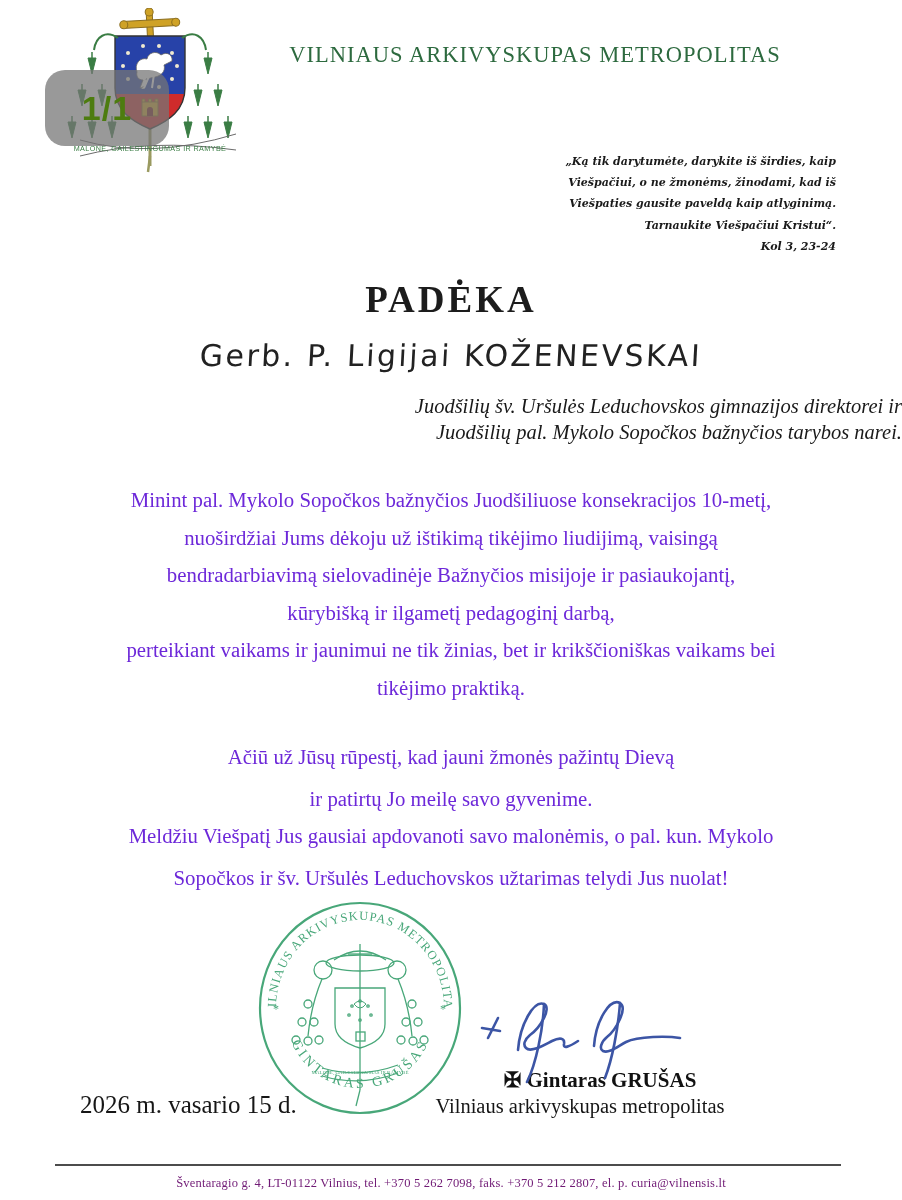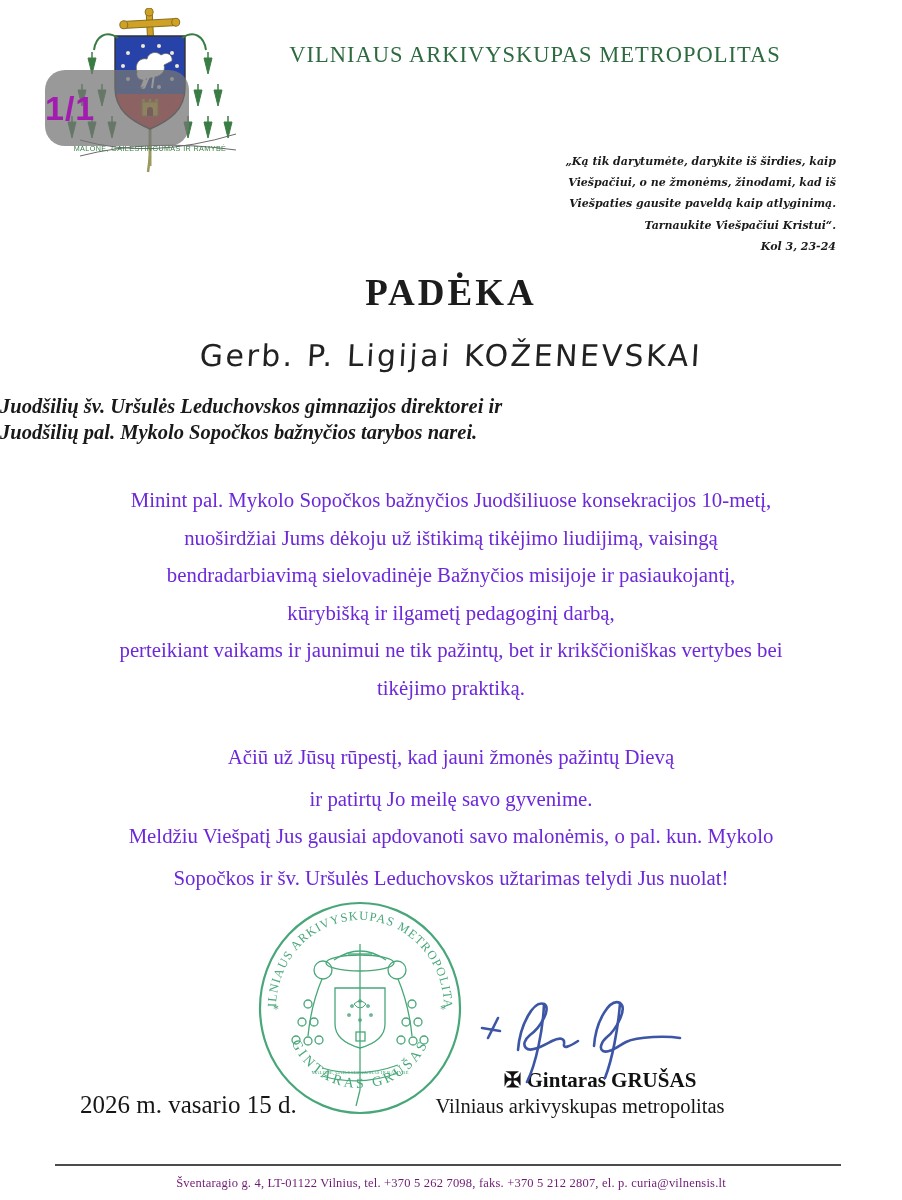--- a/index.html
+++ b/index.html
@@ -5,38 +5,38 @@
   html,body{margin:0;padding:0;background:#ffffff;}
   .page{position:relative;width:902px;height:1200px;background:#fff;overflow:hidden;
         font-family:"Liberation Serif",serif;color:#1d1d1d;}
 
   
   .letterhead-title{position:absolute;left:240px;top:42px;width:590px;text-align:center;
       font-size:22.5px;letter-spacing:1px;color:#2d6a3f;font-weight:400;}
   .coa{position:absolute;left:58px;top:8px;width:184px;height:166px;}
 
   
-  .page-badge{position:absolute;left:45px;top:70px;width:144px;height:76px;border-radius:20px;
-      background:rgba(118,118,118,.74);display:flex;align-items:center;justify-content:flex-start;
-      z-index:9;color:#a21caf;font:700 34px "Liberation Sans",sans-serif;letter-spacing:1px;}
+  .page-badge{position:absolute;left:45px;top:70px;width:124px;height:76px;border-radius:20px;
+      background:rgba(118,118,118,.74);display:flex;align-items:center;justify-content:center;
+      z-index:9;color:#4d7c0f;font:700 34px "Liberation Sans",sans-serif;letter-spacing:1px;}
 
   
   .quote{position:absolute;top:151px;right:66px;text-align:right;
       font-family:"DejaVu Serif",serif;font-style:italic;font-weight:600;
       font-size:11px;line-height:21.2px;color:#1a1a1a;}
 
-  .heading{position:absolute;top:262px;left:0;right:0;text-align:center;margin:9px;
+  .heading{position:absolute;top:262px;left:0;right:0;text-align:center;margin:16px;
       font-size:37px;font-weight:700;letter-spacing:3px;color:#1c1c1c;}
 
   .recipient-name{position:absolute;top:338px;left:0;right:0;text-align:center;
       font-family:"DejaVu Sans",sans-serif;font-size:30px;letter-spacing:2.5px;
       transform:skewX(-3deg);color:#222;}
 
-  .recipient-titles{position:absolute;top:394px;left:0;right:0;text-align:left;
-      font-style:italic;font-weight:700;font-size:20.5px;line-height:25.5px;color:#191919;}
+  .recipient-titles{position:absolute;top:394px;left:0;right:0;text-align:right;
+      font-style:italic;font-weight:400;font-size:20.5px;line-height:25.5px;color:#191919;}
 
   .para{position:absolute;left:50px;right:50px;text-align:center;font-size:20.8px;color:#6d28d9;}
   .para-1{top:481px;line-height:37.6px;}
   .para-2{top:736px;line-height:42px;}
   .para-3{top:815px;line-height:42px;}
 
   
   .seal{position:absolute;left:256px;top:900px;width:208px;height:218px;opacity:.88;}
   .signature-ink{position:absolute;left:468px;top:972px;width:232px;height:118px;z-index:4;}
   .signer-name{position:absolute;top:1068px;left:460px;width:280px;text-align:center;
@@ -187,21 +187,21 @@
   <div class="recipient-titles">
     <div>Juodšilių šv. Uršulės Leduchovskos gimnazijos direktorei ir</div>
     <div>Juodšilių pal. Mykolo Sopočkos bažnyčios tarybos narei.</div>
   </div>
 
   <div class="para para-1">
     <div>Minint pal. Mykolo Sopočkos bažnyčios Juodšiliuose konsekracijos 10-metį,</div>
     <div>nuoširdžiai Jums dėkoju už ištikimą tikėjimo liudijimą, vaisingą</div>
     <div>bendradarbiavimą sielovadinėje Bažnyčios misijoje ir pasiaukojantį,</div>
     <div>kūrybišką ir ilgametį pedagoginį darbą,</div>
-    <div>perteikiant vaikams ir jaunimui ne tik pažintų, bet ir krikščioniškas vertybes bei</div>
+    <div>perteikiant vaikams ir jaunimui ne tik žinias, bet ir krikščioniškas vaikams bei</div>
     <div>tikėjimo praktiką.</div>
   </div>
   <div class="para para-2">
     <div>Ačiū už Jūsų rūpestį, kad jauni žmonės pažintų Dievą</div>
     <div>ir patirtų Jo meilę savo gyvenime.</div>
   </div>
   <div class="para para-3">
     <div>Meldžiu Viešpatį Jus gausiai apdovanoti savo malonėmis, o pal. kun. Mykolo</div>
     <div>Sopočkos ir šv. Uršulės Leduchovskos užtarimas telydi Jus nuolat!</div>
   </div>

